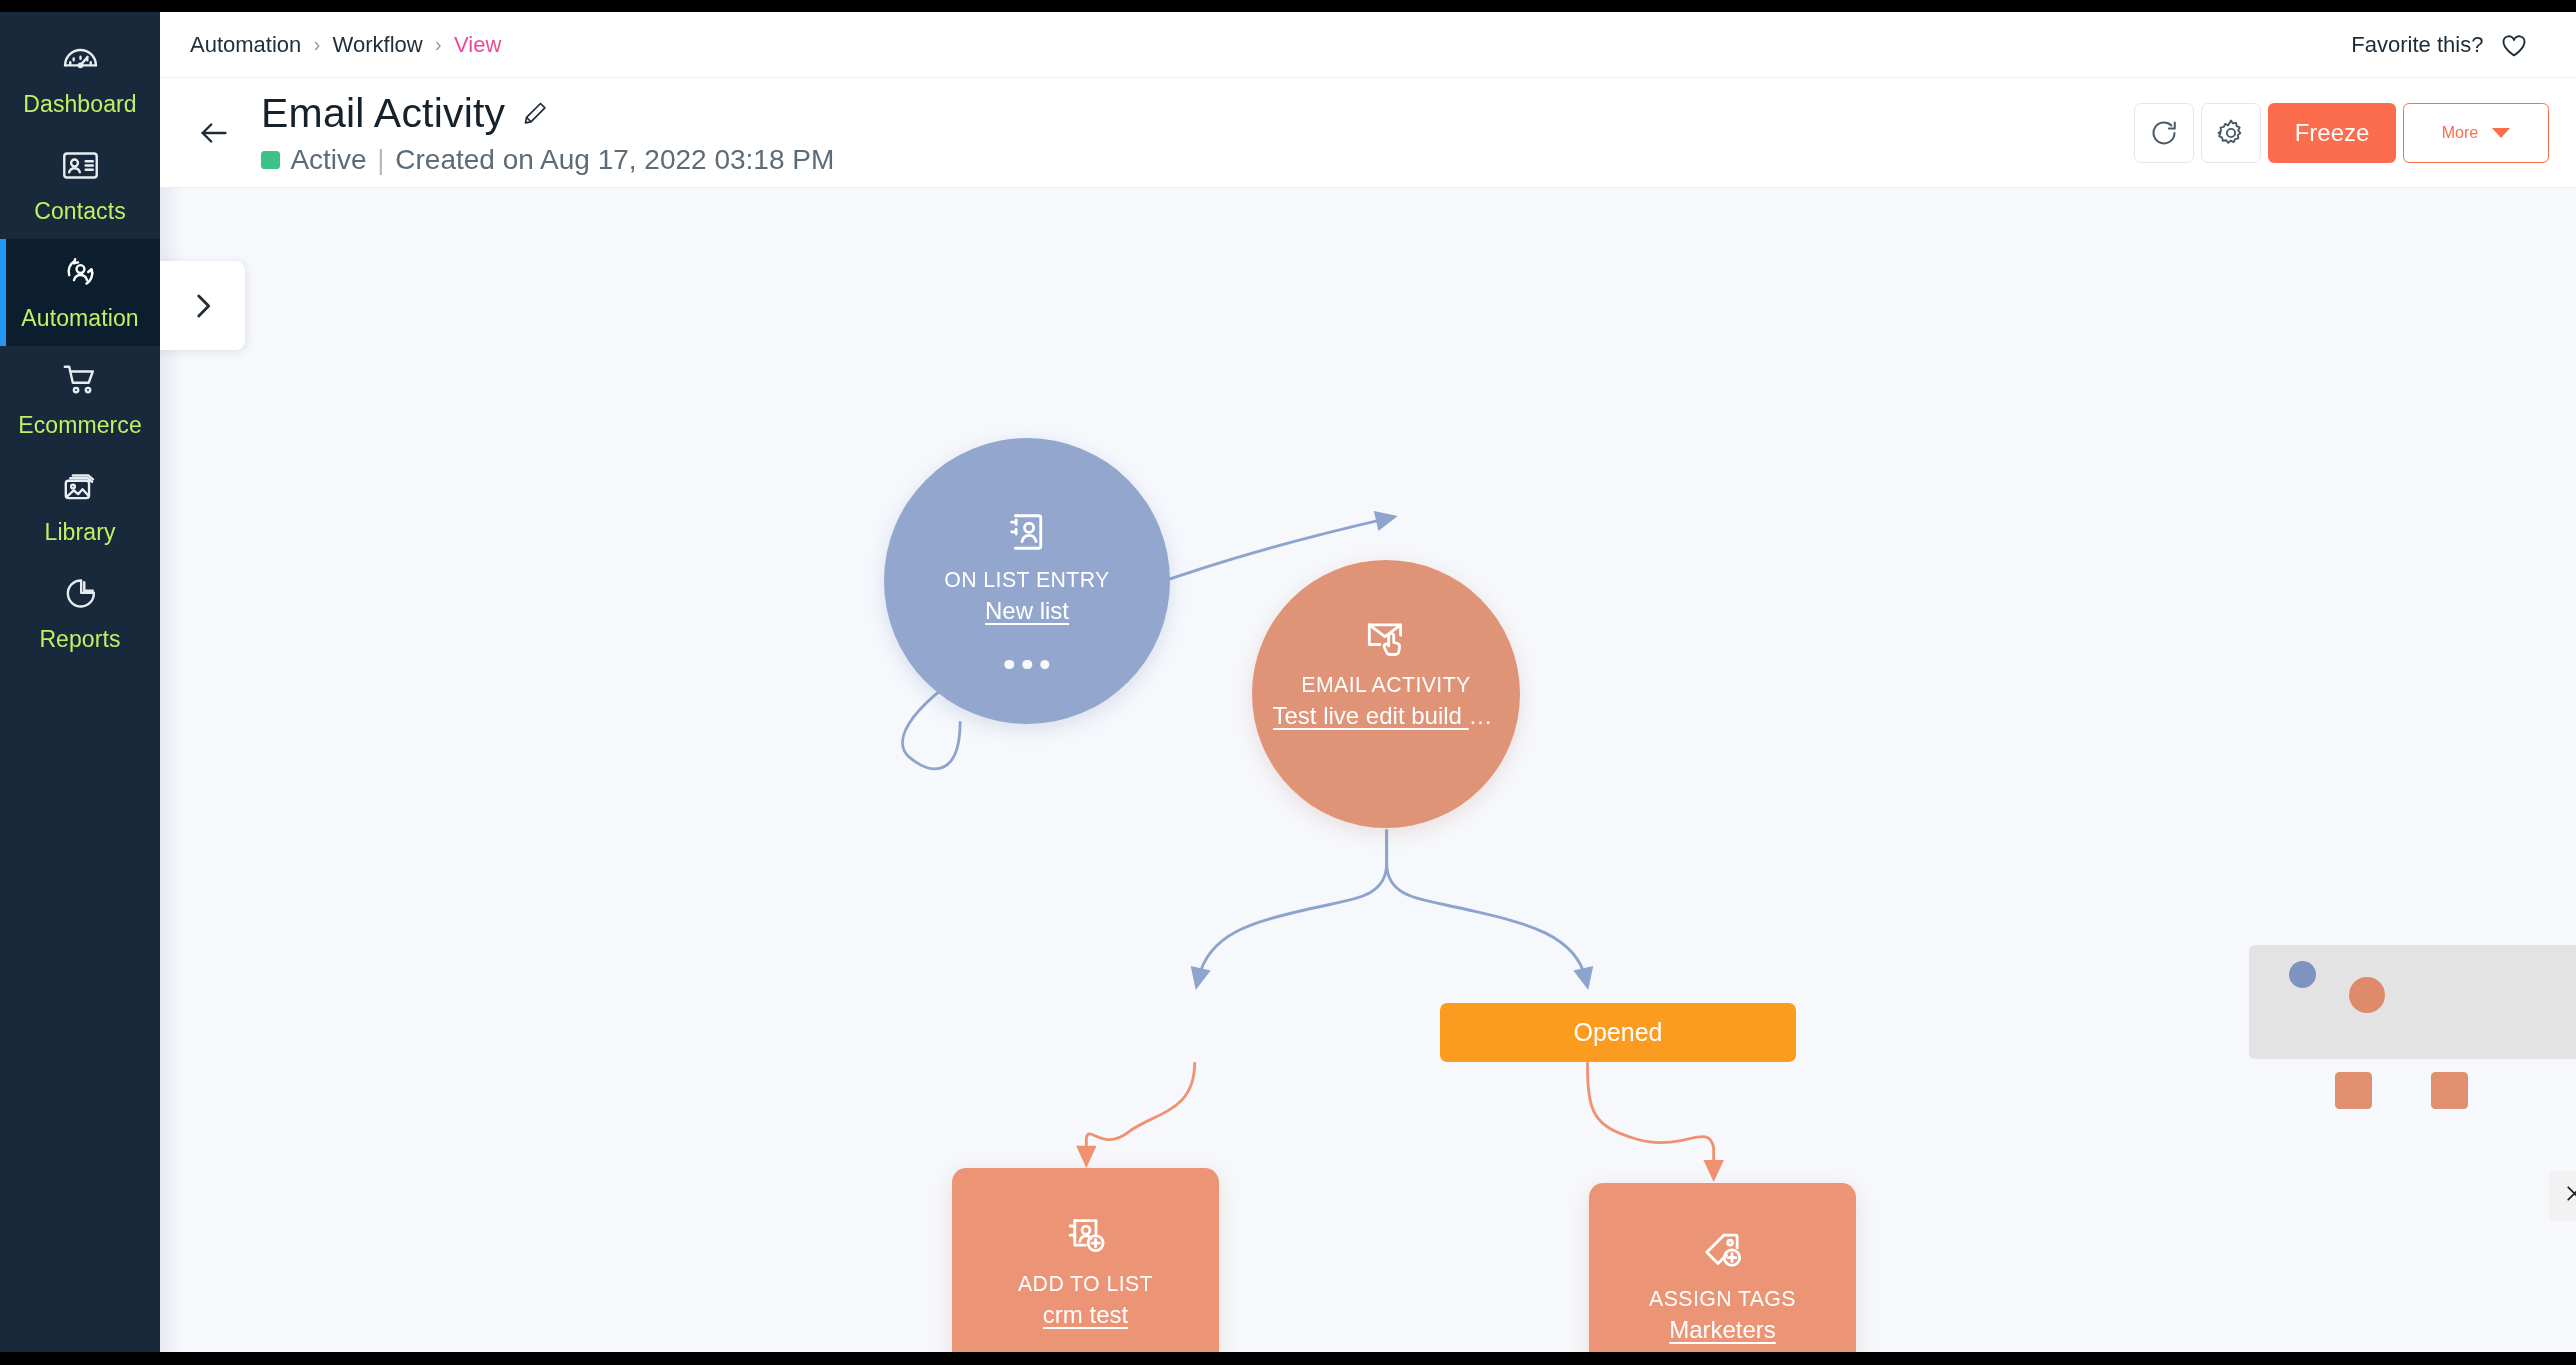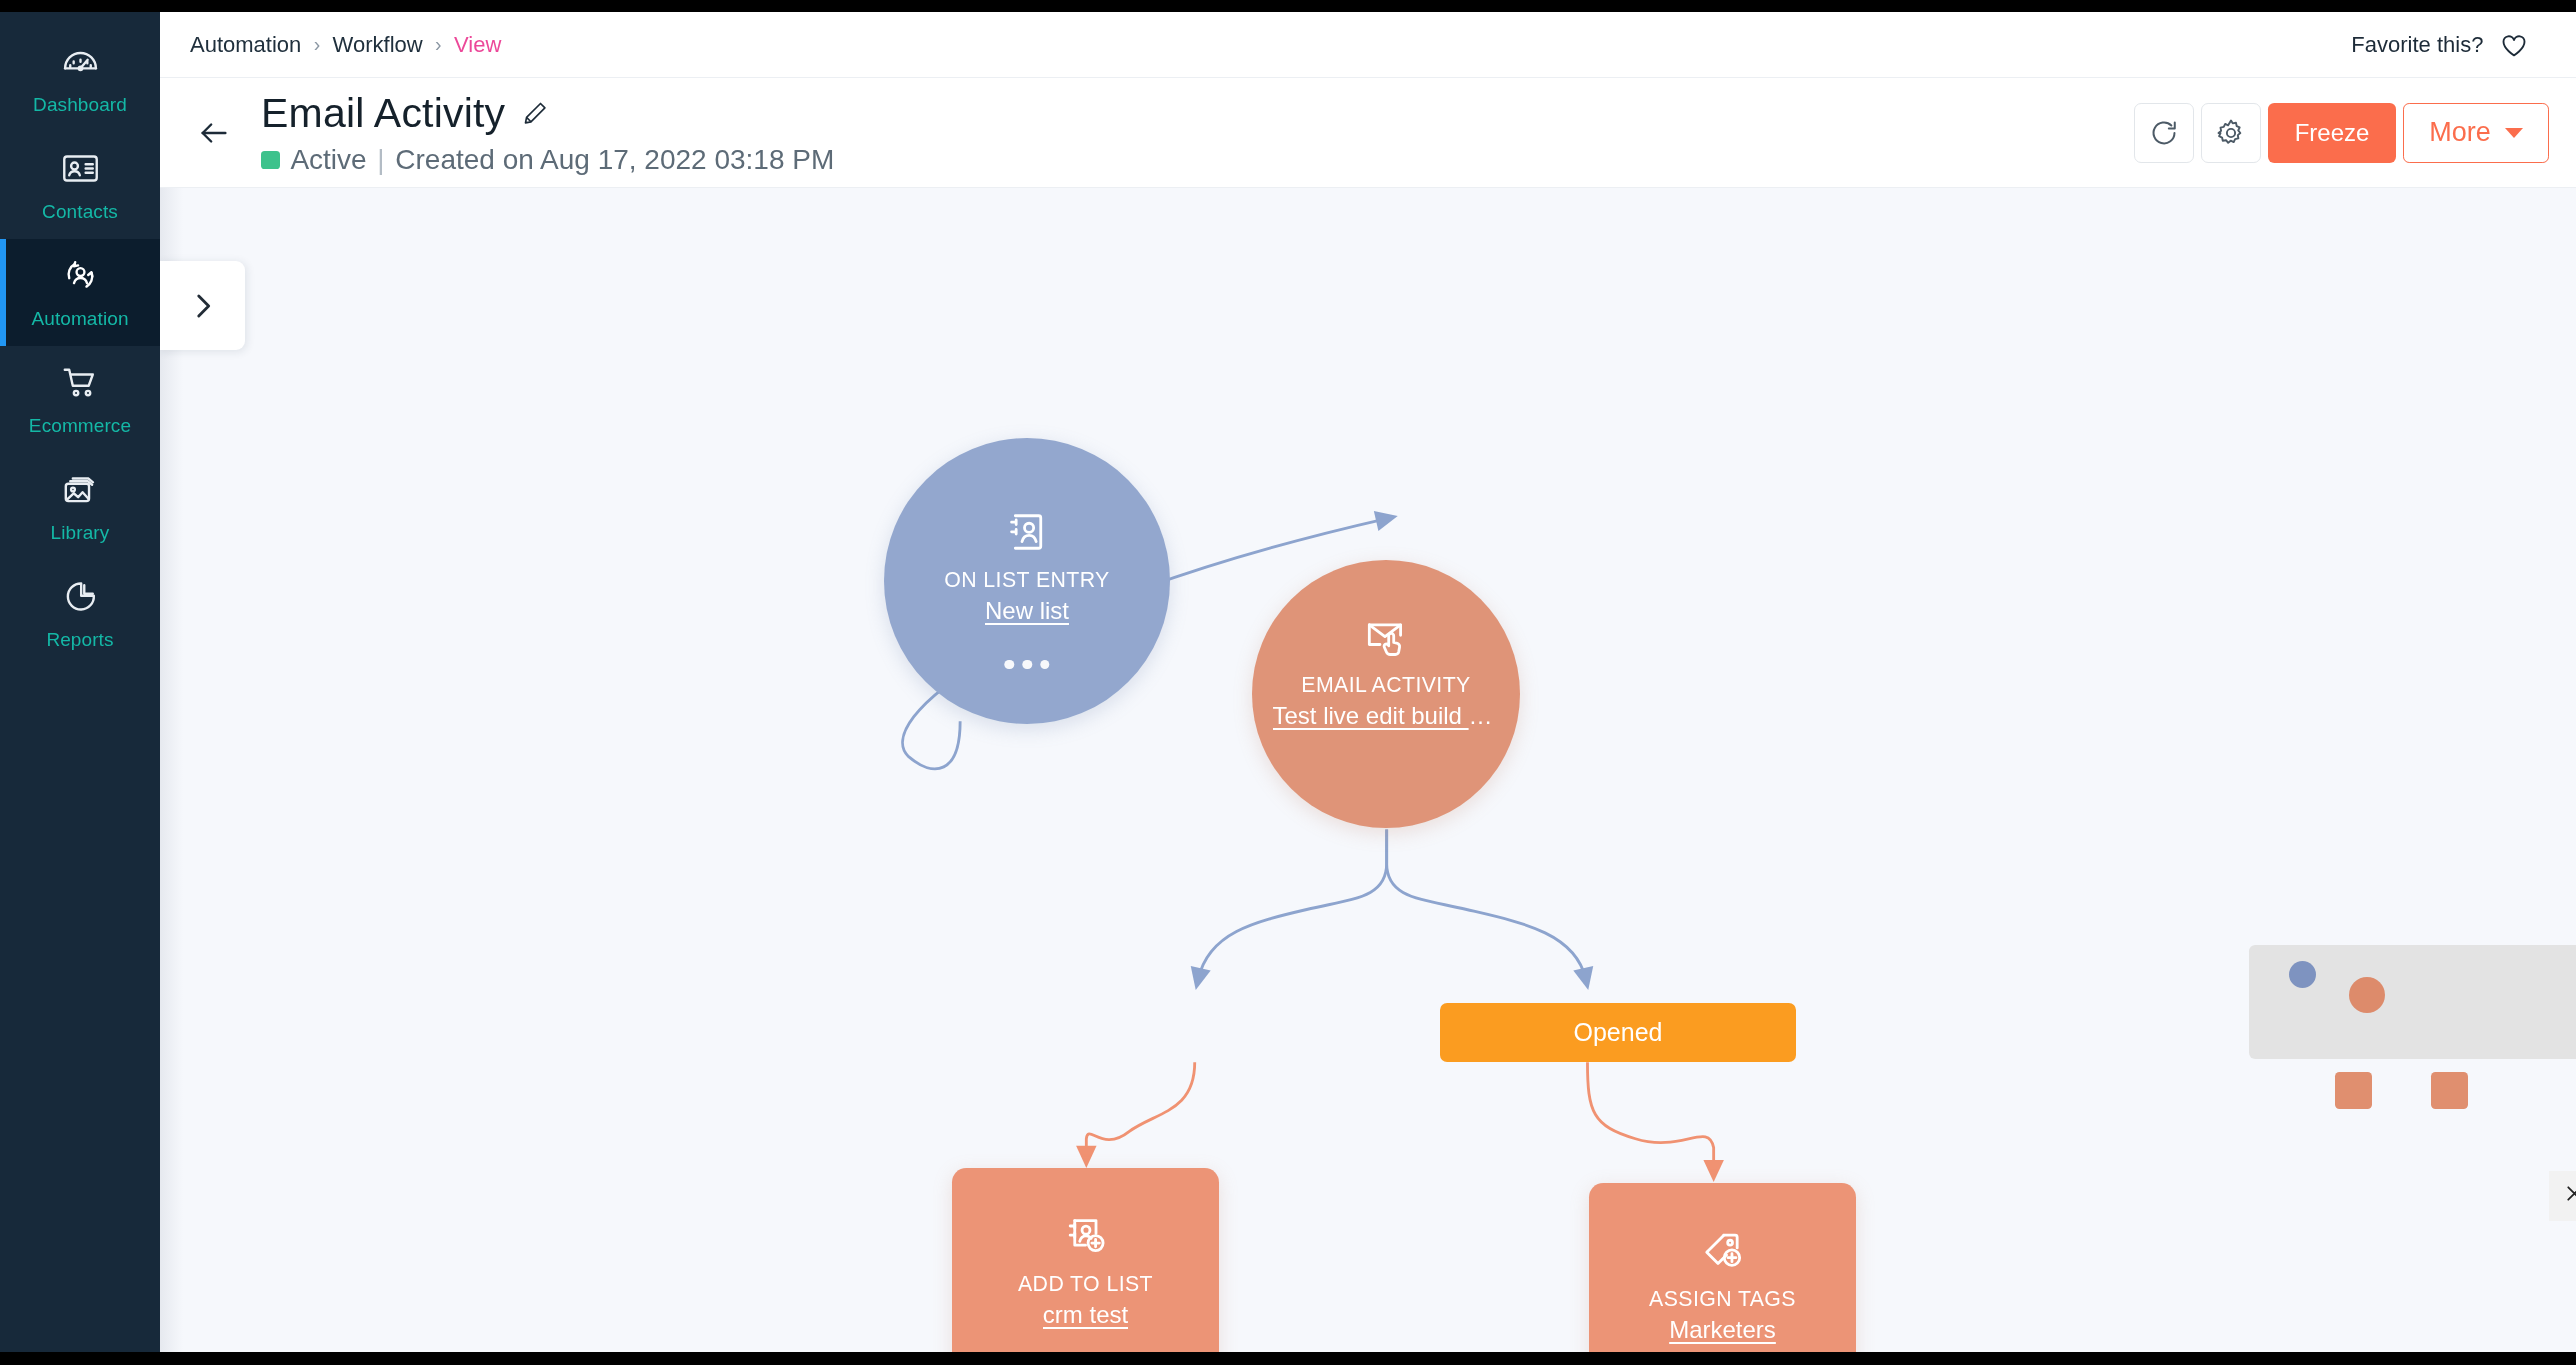--- a/index.html
+++ b/index.html
@@ -35,22 +35,22 @@
   }
   .nav-item.active { background: #0c1d2d; }
   .nav-item.active::before {
     content: ""; position: absolute; left: 0; top: 0;
     width: 6.2px; height: 100%;
     background: #2196f3;
   }
   .nav-icon { width: 41px; height: 41px; display:block; }
   .nav-icon svg { width: 100%; height: 100%; display:block; }
   .nav-label {
-    font-size: 19px; letter-spacing: 0.1px;
-    color: #14b8a6; white-space: nowrap;
+    font-size: 23px; letter-spacing: 0.1px;
+    color: #bef264; white-space: nowrap;
   }
 
   
   .main {
     position: absolute; left: 160px; top: 12.4px;
     width: 2416px; height: 1340px;
     background: #fff;
     display: flex; flex-direction: column;
   }
 
@@ -109,21 +109,21 @@
   .icon-btn svg { width: 34px; height: 34px; display:block; }
   .btn-primary {
     height: 60px; min-width: 128px; padding: 0 25px;
     background: #fb6d4c; color: #fff; border: none; border-radius: 6.2px;
     font-size: 24px; font-family: inherit; cursor: pointer;
     display: flex; align-items: center; justify-content: center;
   }
   .btn-outline {
     height: 60px; min-width: 146px; padding: 0 23px;
     background: #fff; color: #fb6d4c; border: 0.9px solid #fb6d4c; border-radius: 6.2px;
-    font-size: 27px; font-family: inherit; cursor: pointer;
+    font-size: 16px; font-family: inherit; cursor: pointer;
     display: flex; align-items: center; justify-content: center; gap: 14.2px;
   }
   .caret { width: 0; height: 0; border-left: 9.8px solid transparent;
            border-right: 9.8px solid transparent; border-top: 10.7px solid #fb6d4c; }
 
   
   .canvas {
     position: relative; flex: 1 1 auto;
     background: #f6f8fc;
     overflow: hidden;

